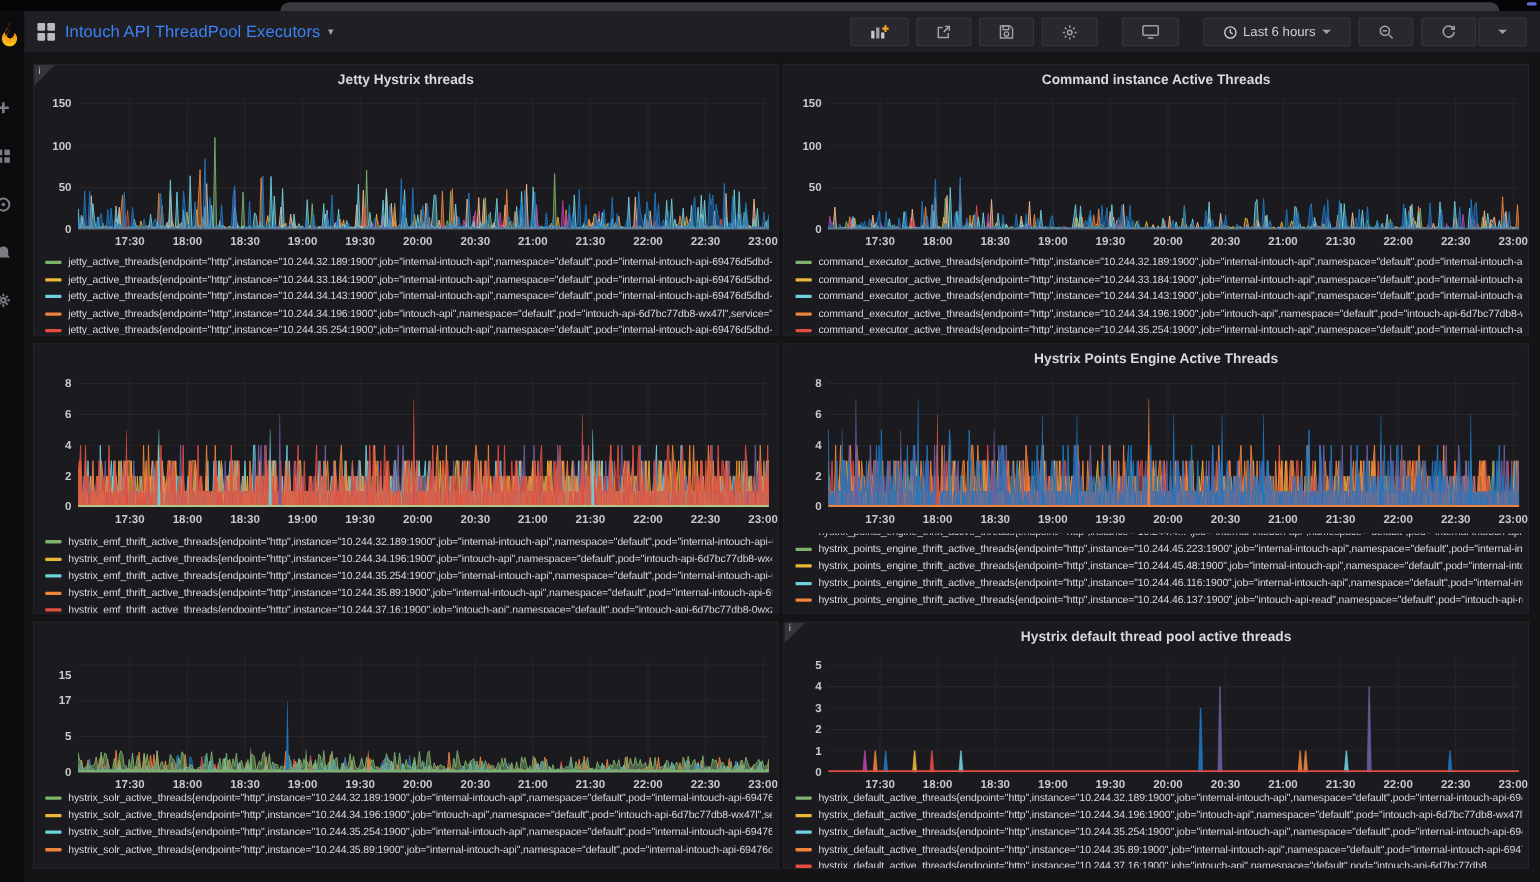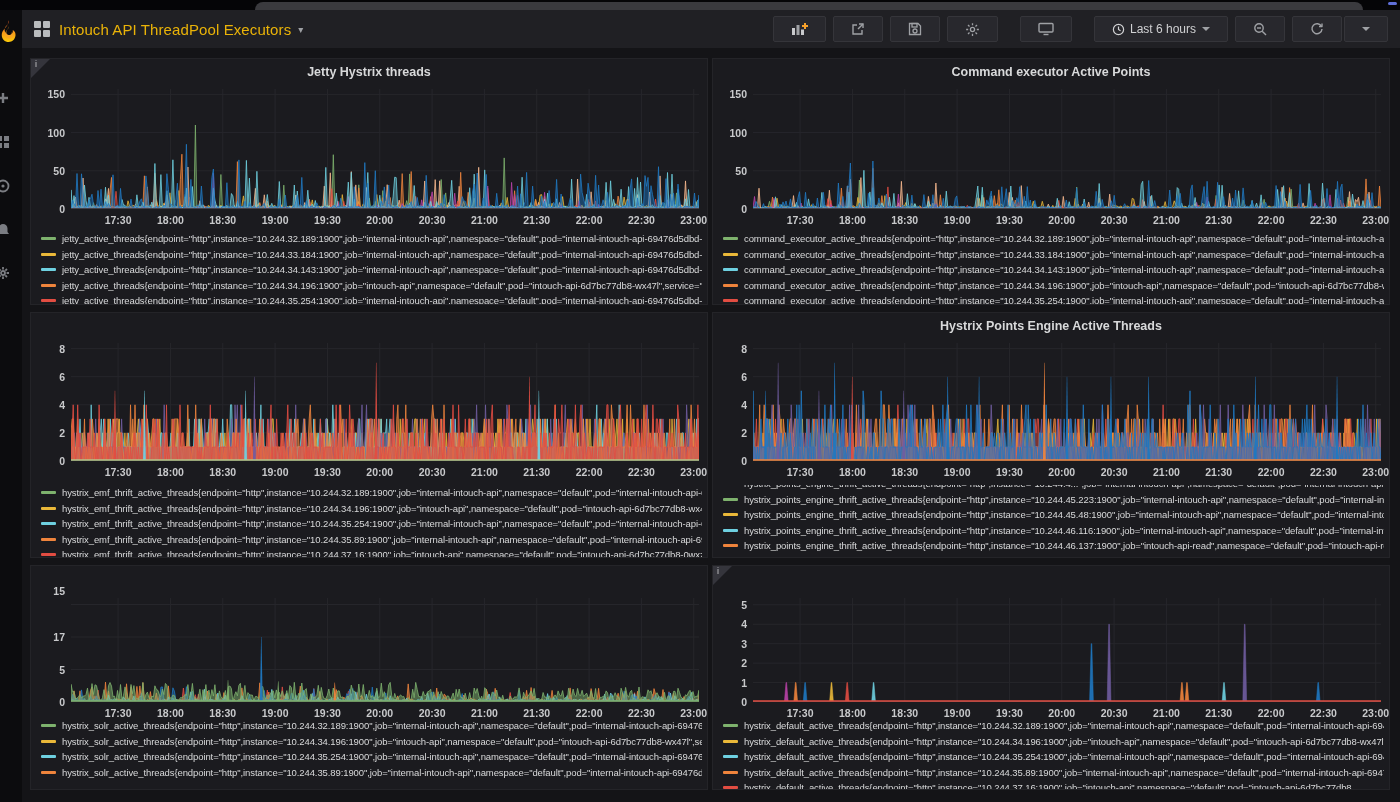--- a/index.html
+++ b/index.html
@@ -7,21 +7,21 @@
   body{width:1400px;height:802px;background:#0a0a0c;font-family:"Liberation Sans",sans-serif;overflow:hidden;position:relative;}
   .topstrip{position:absolute;top:0;left:0;width:1400px;height:10px;background:#050507;}
   .browser-tab{position:absolute;left:255px;top:2px;width:1108px;height:8px;background:#3a3a3e;border-radius:8px 8px 0 0;}
   .tab-accent{position:absolute;right:3px;top:2px;width:9px;height:3px;background:#5f6fd8;border-radius:2px;}
   .sidebar{position:absolute;left:0;top:10px;width:22px;height:792px;background:#0c0c0e;overflow:hidden;}
   .side-logo{position:absolute;left:-2px;top:8px;}
   .side-ic{position:absolute;left:-5px;width:16px;height:16px;color:#7b7d82;}
   .navbar{position:absolute;left:22px;top:10px;width:1378px;height:38px;background:#202024;display:flex;align-items:center;padding:0 12px;box-sizing:border-box;}
   .apps-ic{display:inline-flex;flex-wrap:wrap;width:16px;height:16px;gap:2px;margin-right:9px;}
   .apps-ic b{width:7px;height:7px;background:#b9bbbd;border-radius:1px;}
-  .nav-title{font-size:15px;color:#eab308;font-weight:400;letter-spacing:.1px;}
+  .nav-title{font-size:15px;color:#3b82f6;font-weight:400;letter-spacing:.1px;}
   .nav-caret{color:#9fa1a5;font-size:10px;margin-left:7px;}
   .nav-right{margin-left:auto;display:flex;align-items:center;}
   .tb{height:26px;min-width:28px;background:#28282d;border:1px solid #35353a;border-radius:2px;display:flex;align-items:center;justify-content:center;margin-left:7px;padding:0 17px;color:#9fa1a5;box-sizing:border-box;cursor:pointer;}
   .tb svg{display:block;}
   .tb.gap{margin-left:22px;}
   .tb .lbl{font-size:12px;color:#d0d1d3;margin:0 6px 0 5px;}
   .caret-down{width:0;height:0;border-left:4px solid transparent;border-right:4px solid transparent;border-top:4px solid #9fa1a5;display:inline-block;}
   .dashboard{position:absolute;left:22px;top:48px;width:1378px;height:754px;background:#141417;}
   .panel{position:absolute;background:#1b1b1f;border:1px solid #242428;box-sizing:border-box;overflow:hidden;}
   .panel-title{position:absolute;top:6px;left:30px;right:30px;text-align:center;font-size:12.5px;font-weight:bold;color:#d8d9da;white-space:nowrap;overflow:hidden;cursor:pointer;}
@@ -218,21 +218,21 @@
             <span class="dash" style="background: rgb(239, 132, 60);"></span>
             <span>jetty_active_threads{endpoint="http",instance="10.244.34.196:1900",job="intouch-api",namespace="default",pod="intouch-api-6d7bc77db8-wx47l",service="intouch-ap</span>
           </div>
           <div class="legend-item">
             <span class="dash" style="background: rgb(226, 77, 66);"></span>
             <span>jetty_active_threads{endpoint="http",instance="10.244.35.254:1900",job="internal-intouch-api",namespace="default",pod="internal-intouch-api-69476d5dbd-tmz8p",se</span>
           </div>
         </div>
       </div>
       <div class="panel" style="left: 690px; top: 10px; width: 678px; height: 247px;">
-        <div class="panel-title">Command executor Active Points</div>
+        <div class="panel-title">Command instance Active Threads</div>
         <div class="ylab" style="left: 2px; top: 144px;">0</div>
         <div class="ylab" style="left: 2px; top: 105.8px;">50</div>
         <div class="ylab" style="left: 2px; top: 67.6px;">100</div>
         <div class="ylab" style="left: 2px; top: 29.4px;">150</div>
         <div class="xlab" style="left: 65.1px; top: 155px;">17:30</div>
         <div class="xlab" style="left: 117.4px; top: 155px;">18:00</div>
         <div class="xlab" style="left: 169.8px; top: 155px;">18:30</div>
         <div class="xlab" style="left: 222.1px; top: 155px;">19:00</div>
         <div class="xlab" style="left: 274.4px; top: 155px;">19:30</div>
         <div class="xlab" style="left: 326.8px; top: 155px;">20:00</div>
@@ -445,21 +445,21 @@
           <div class="legend-item">
             <span class="dash" style="background: rgb(239, 132, 60);"></span>
             <span>hystrix_points_engine_thrift_active_threads{endpoint="http",instance="10.244.46.137:1900",job="intouch-api-read",namespace="default",pod="intouch-api-read-68dbc</span>
           </div>
         </div>
       </div>
       <div class="panel" style="left: 8px; top: 517px; width: 678px; height: 225px;">
         <div class="ylab" style="left: 2px; top: 130px;">0</div>
         <div class="ylab" style="left: 2px; top: 97.5px;">5</div>
         <div class="ylab" style="left: 2px; top: 65px;">17</div>
-        <div class="ylab" style="left: 2px; top: 19px;">15</div>
+        <div class="ylab" style="left: 2px; top: 42px;">15</div>
         <div class="xlab" style="left: 65.1px; top: 141px;">17:30</div>
         <div class="xlab" style="left: 117.4px; top: 141px;">18:00</div>
         <div class="xlab" style="left: 169.8px; top: 141px;">18:30</div>
         <div class="xlab" style="left: 222.1px; top: 141px;">19:00</div>
         <div class="xlab" style="left: 274.4px; top: 141px;">19:30</div>
         <div class="xlab" style="left: 326.8px; top: 141px;">20:00</div>
         <div class="xlab" style="left: 379.1px; top: 141px;">20:30</div>
         <div class="xlab" style="left: 431.4px; top: 141px;">21:00</div>
         <div class="xlab" style="left: 483.7px; top: 141px;">21:30</div>
         <div class="xlab" style="left: 536.1px; top: 141px;">22:00</div>
@@ -510,20 +510,21 @@
           <div class="legend-item">
             <span class="dash" style="background: rgb(239, 132, 60);"></span>
             <span>hystrix_solr_active_threads{endpoint="http",instance="10.244.35.89:1900",job="internal-intouch-api",namespace="default",pod="internal-intouch-api-69476d5dbd-f5m</span>
           </div>
         </div>
       </div>
       <div class="panel" style="left: 690px; top: 517px; width: 678px; height: 225px;">
         <div class="corner">
           <span>i</span>
         </div>
+        <div class="panel-title">Hystrix default thread pool active threads</div>
         <div class="ylab" style="left: 2px; top: 130px;">0</div>
         <div class="ylab" style="left: 2px; top: 110.6px;">1</div>
         <div class="ylab" style="left: 2px; top: 91.1px;">2</div>
         <div class="ylab" style="left: 2px; top: 71.7px;">3</div>
         <div class="ylab" style="left: 2px; top: 52.2px;">4</div>
         <div class="ylab" style="left: 2px; top: 32.8px;">5</div>
         <div class="xlab" style="left: 65.1px; top: 141px;">17:30</div>
         <div class="xlab" style="left: 117.4px; top: 141px;">18:00</div>
         <div class="xlab" style="left: 169.8px; top: 141px;">18:30</div>
         <div class="xlab" style="left: 222.1px; top: 141px;">19:00</div>

